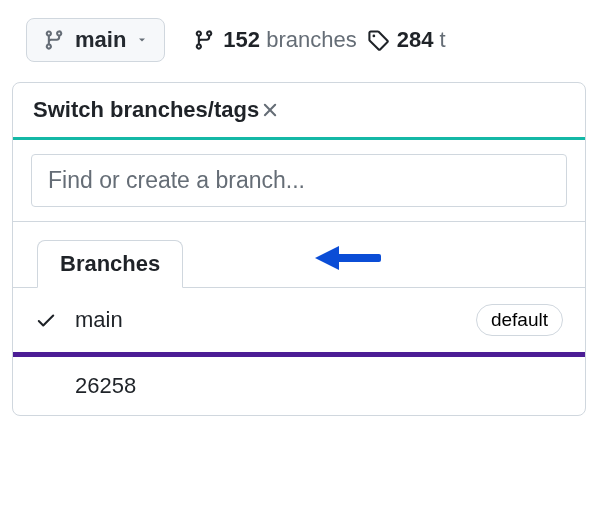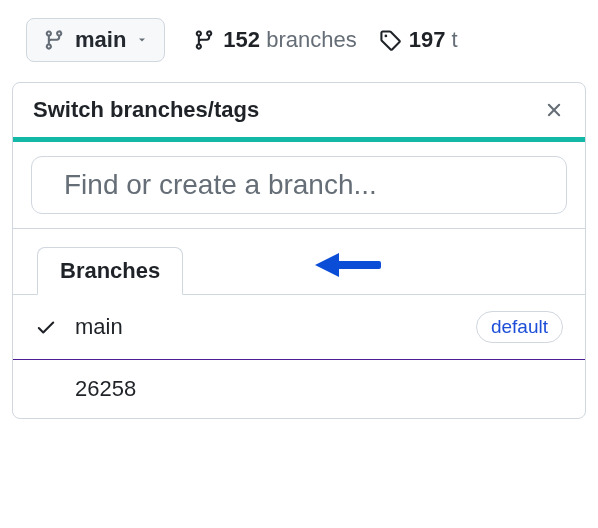--- a/index.html
+++ b/index.html
@@ -30,21 +30,21 @@
       color: #24292f;
       cursor: pointer;
     }
     .branch-selector .caret {
       font-size: 14px;
       color: #57606a;
     }
     .top-meta {
       display: flex;
       align-items: flex-end;
-      gap: 22px;
+      gap: 10px;
       font-size: 22px;
       color: #656d76;
     }
     .top-meta .meta-item {
       display: flex;
       align-items: center;
       gap: 8px;
     }
     .top-meta strong {
       color: #1f2328;
@@ -53,45 +53,44 @@
     .popover {
       margin: 0 12px;
       border: 1px solid #d0d7de;
       border-radius: 8px;
       background: #fff;
       overflow: hidden;
     }
     .popover-header {
       display: flex;
       align-items: center;
-      justify-content: space-between;
       padding: 14px 20px;
       font-size: 22px;
       font-weight: 600;
-      border-bottom: 5px solid #14b8a6;
+      border-bottom: 3px solid #14b8a6;
     }
     .close-btn {
       background: none;
       border: none;
       padding: 0;
       cursor: pointer;
       color: #656d76;
       display:flex;
       align-items:center;
     }
     .search-wrap {
       padding: 14px 18px;
       border-bottom: 1px solid #d0d7de;
     }
     .search-input {
       width: 100%;
-      padding: 12px 32px;
-      font-size: 28px;
-      border: 1px solid #d0d7de;
-      border-radius: 11px;
+      padding: 12px 16px;
+      font-size: 23px;
+      border: 1px solid #d0d7de;
+      border-radius: 4px;
       color: #1f2328;
       background: #fff;
     }
     .search-input::placeholder { color: #656d76; }
     .tabs {
       display: flex;
       align-items: flex-end;
       gap: 32px;
       padding: 18px 24px 0 24px;
       border-bottom: 1px solid #d0d7de;
@@ -120,42 +119,42 @@
       top: 20px;
       pointer-events: none;
     }
     .branch-list {
       list-style: none;
     }
     .branch-row {
       display: flex;
       align-items: center;
       padding: 16px 22px;
-      border-top: 1px solid #4c1d95;
+      border-top: 5px solid #4c1d95;
       font-size: 22px;
     }
     .branch-list .branch-row:first-child {
       border-top: none;
     }
     .check-col {
       width: 40px;
       display: flex;
       align-items: center;
       color: #1f2328;
     }
     .branch-name {
       flex: 1;
       color: #1f2328;
     }
     .default-badge {
       border: 1px solid #d0d7de;
       border-radius: 28px;
       padding: 4px 14px;
       font-size: 19px;
-      color: #1d4ed8;
+      color: #000000;
       background: #fff;
     }
     svg { display: block; }
   </style>
 </head>
 <body>
 
 <div class="top-bar">
   <button class="branch-selector">
     <span>
@@ -179,21 +178,21 @@
           </svg>
       </span>
       <span><strong>152</strong> <span>branches</span></span>
     </a>
     <a class="meta-item">
       <span>
         <svg width="22" height="22" viewBox="0 0 16 16" fill="#1f2328">
             <path d="M1 7.775V2.75C1 1.784 1.784 1 2.75 1h5.025c.464 0 .91.184 1.238.513l6.25 6.25a1.75 1.75 0 0 1 0 2.474l-5.026 5.026a1.75 1.75 0 0 1-2.474 0l-6.25-6.25A1.752 1.752 0 0 1 1 7.775ZM2.5 2.5v5.275c0 .066.026.13.073.177l6.25 6.25a.25.25 0 0 0 .354 0l5.025-5.025a.25.25 0 0 0 0-.354l-6.25-6.25a.25.25 0 0 0-.177-.073H2.75a.25.25 0 0 0-.25.25ZM6 5a1 1 0 1 1-2 0 1 1 0 0 1 2 0Z"></path>
           </svg>
       </span>
-      <span><strong>197</strong> <span>t</span></span>
+      <span><strong>284</strong> <span>t</span></span>
     </a>
   </div>
 </div>
 
 <div class="popover">
   <div class="popover-header">
     <span>Switch branches/tags</span>
     <button class="close-btn">
       <span>
         <svg width="22" height="22" viewBox="0 0 16 16" fill="#656d76">

